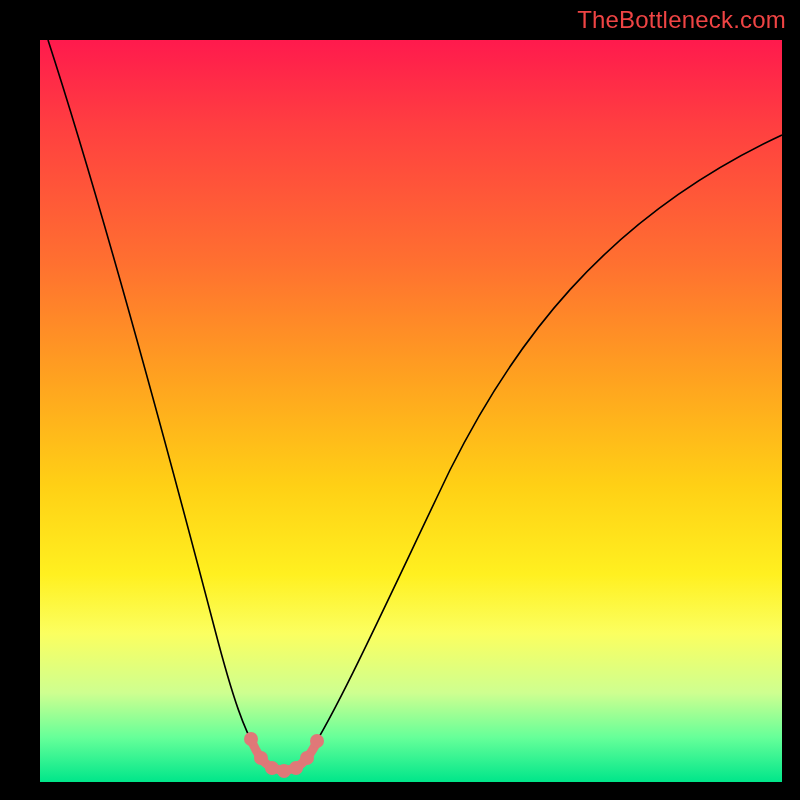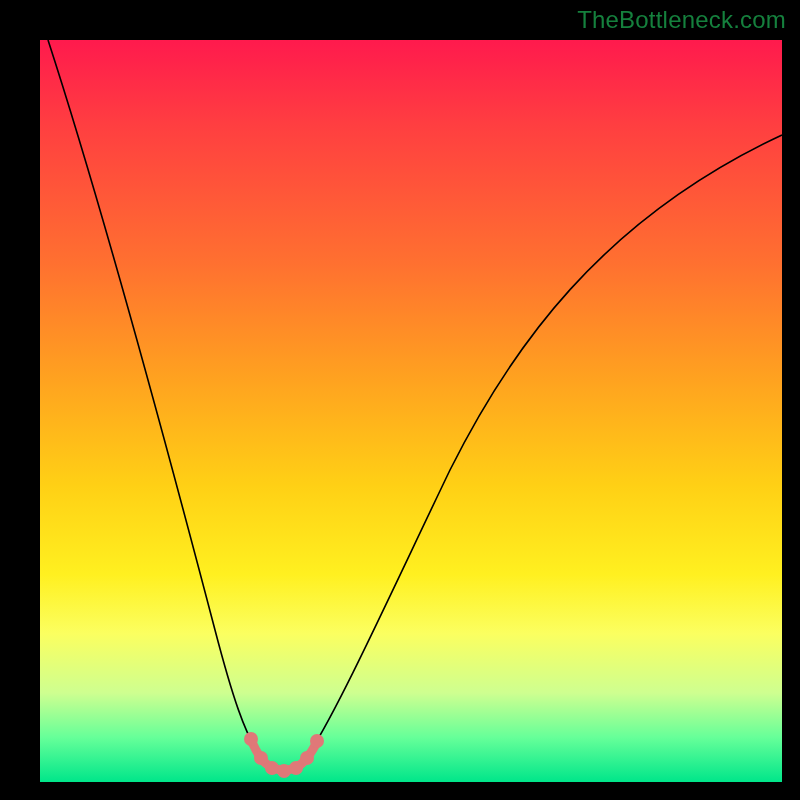--- a/index.html
+++ b/index.html
@@ -36,21 +36,21 @@
       #fbff60 80%,
       #ceff90 88%,
       #66ff99 94%,
       #00e68a 100%
     );
   }
   .watermark {
     position: absolute;
     top: 6px;
     right: 14px;
-    color: #15803d;
+    color: #ef4444;
     font-size: 24px;
     font-weight: 500;
     letter-spacing: 0.2px;
   }
   svg.curve {
     position: absolute;
     left: 0;
     top: 0;
     width: 742px;
     height: 742px;

